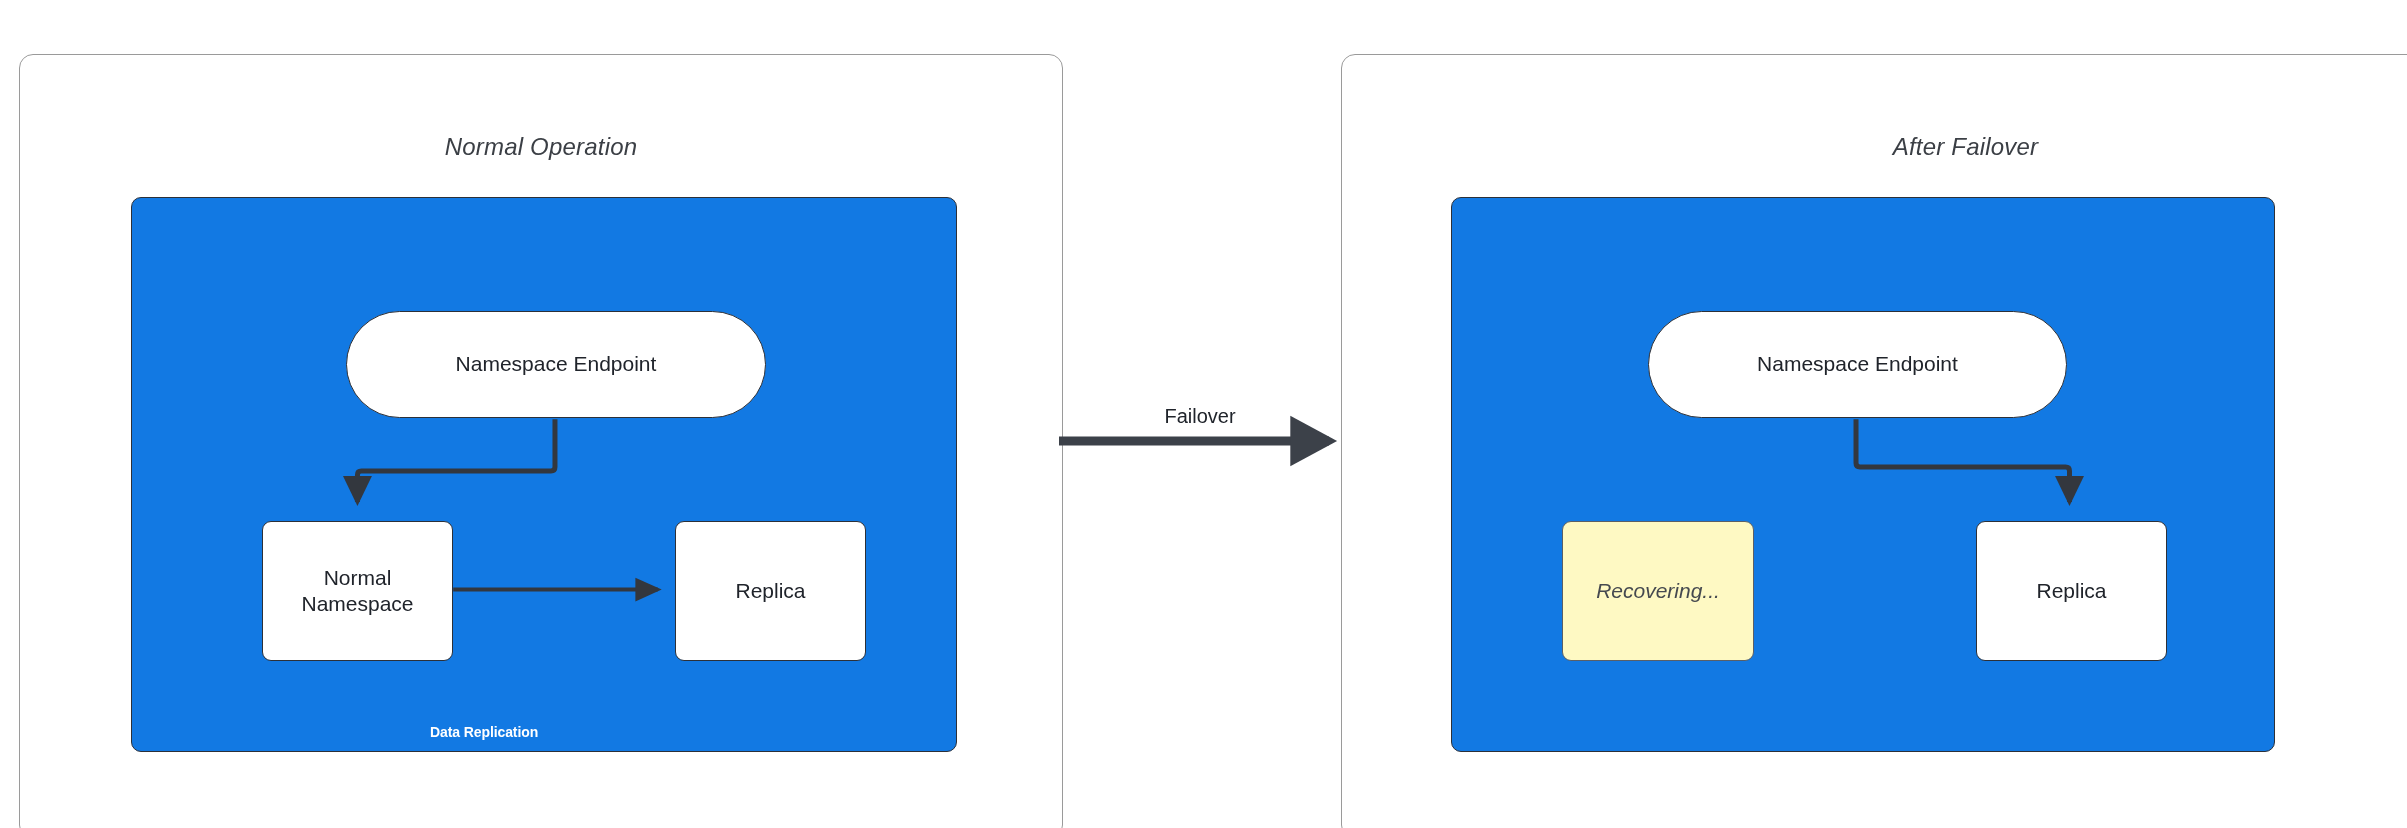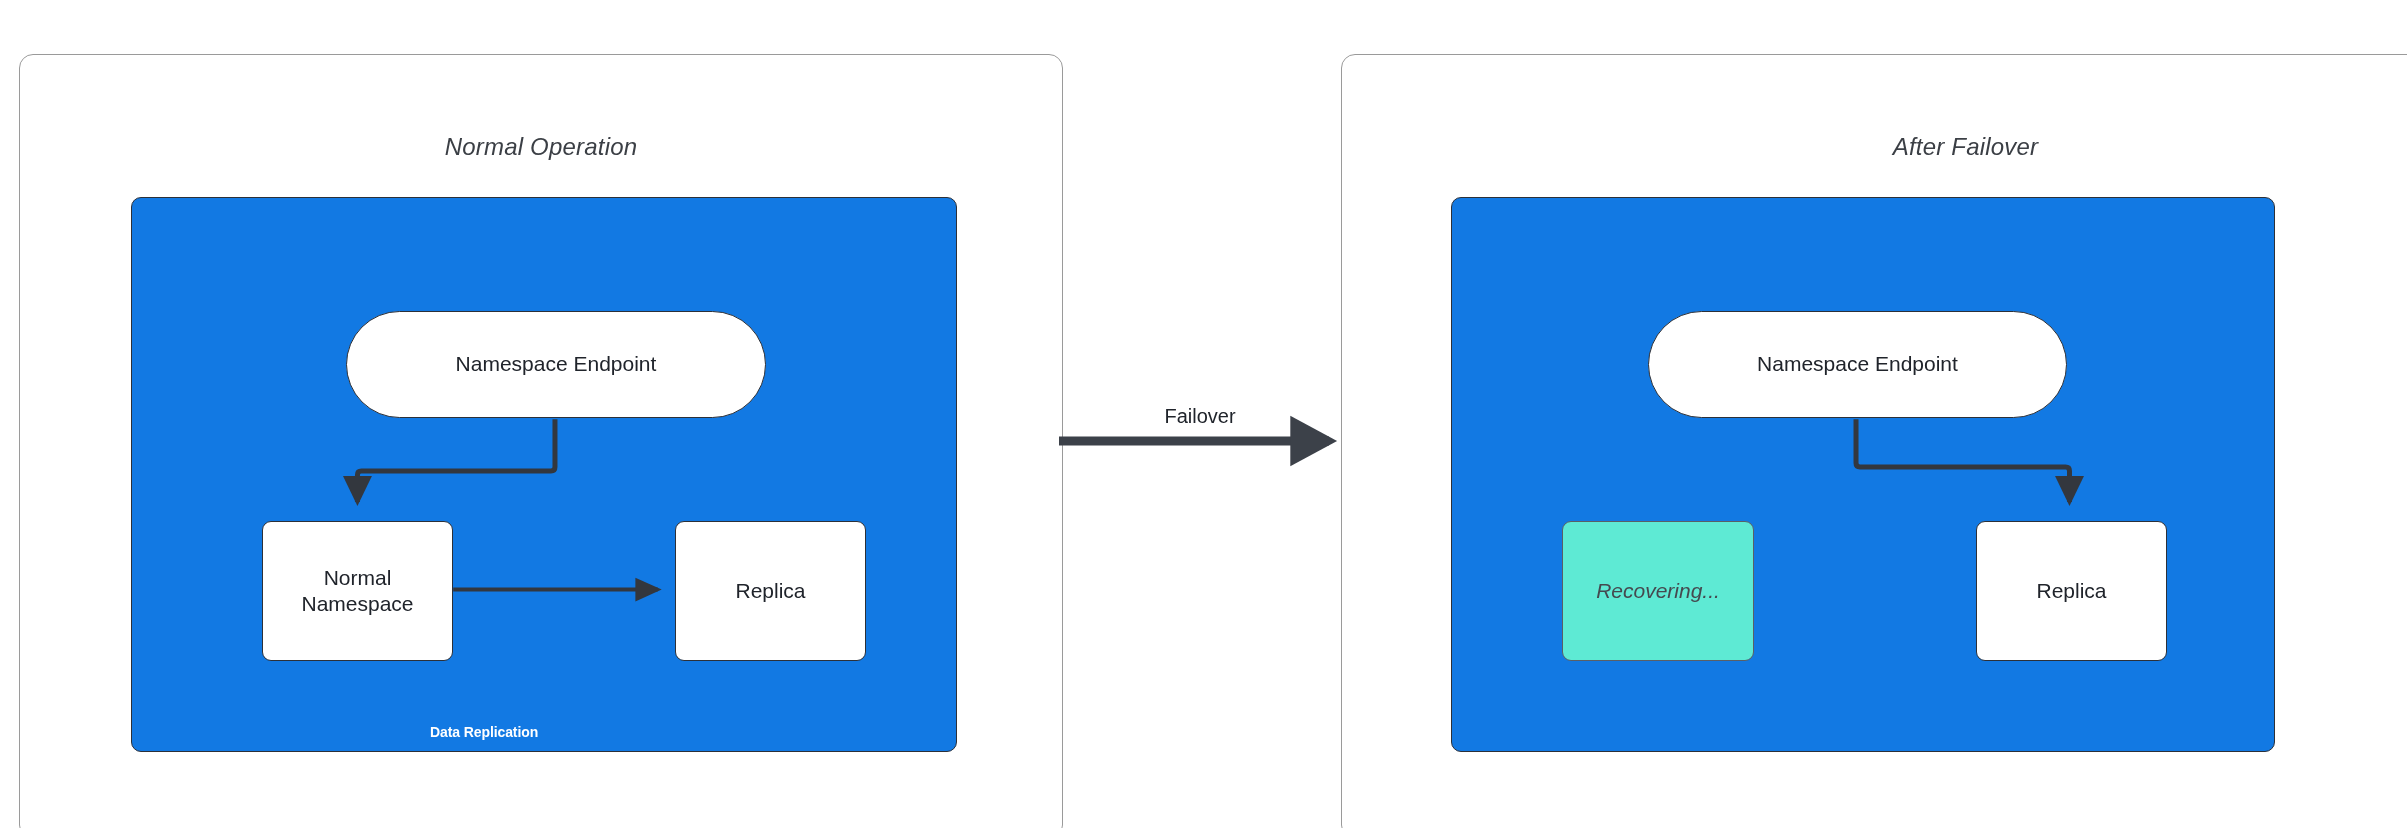--- a/index.html
+++ b/index.html
@@ -69,21 +69,21 @@
     line-height: 1.25;
     z-index: 3;
   }
   .node.pill {
     border-radius: 60px;
   }
   .node.box {
     border-radius: 9px;
   }
   .node.recovering {
-    background: #5eead4;
+    background: #fef9c3;
     border-color: #5a5f66;
     color: #45494f;
     font-style: italic;
   }
 
   
   #n-endpoint   { left: 214px; top: 113px; width: 420px; height: 107px; }
   #n-primary    { left: 130px; top: 323px; width: 191px; height: 140px; }
   #n-replica    { left: 543px; top: 323px; width: 191px; height: 140px; }
 

